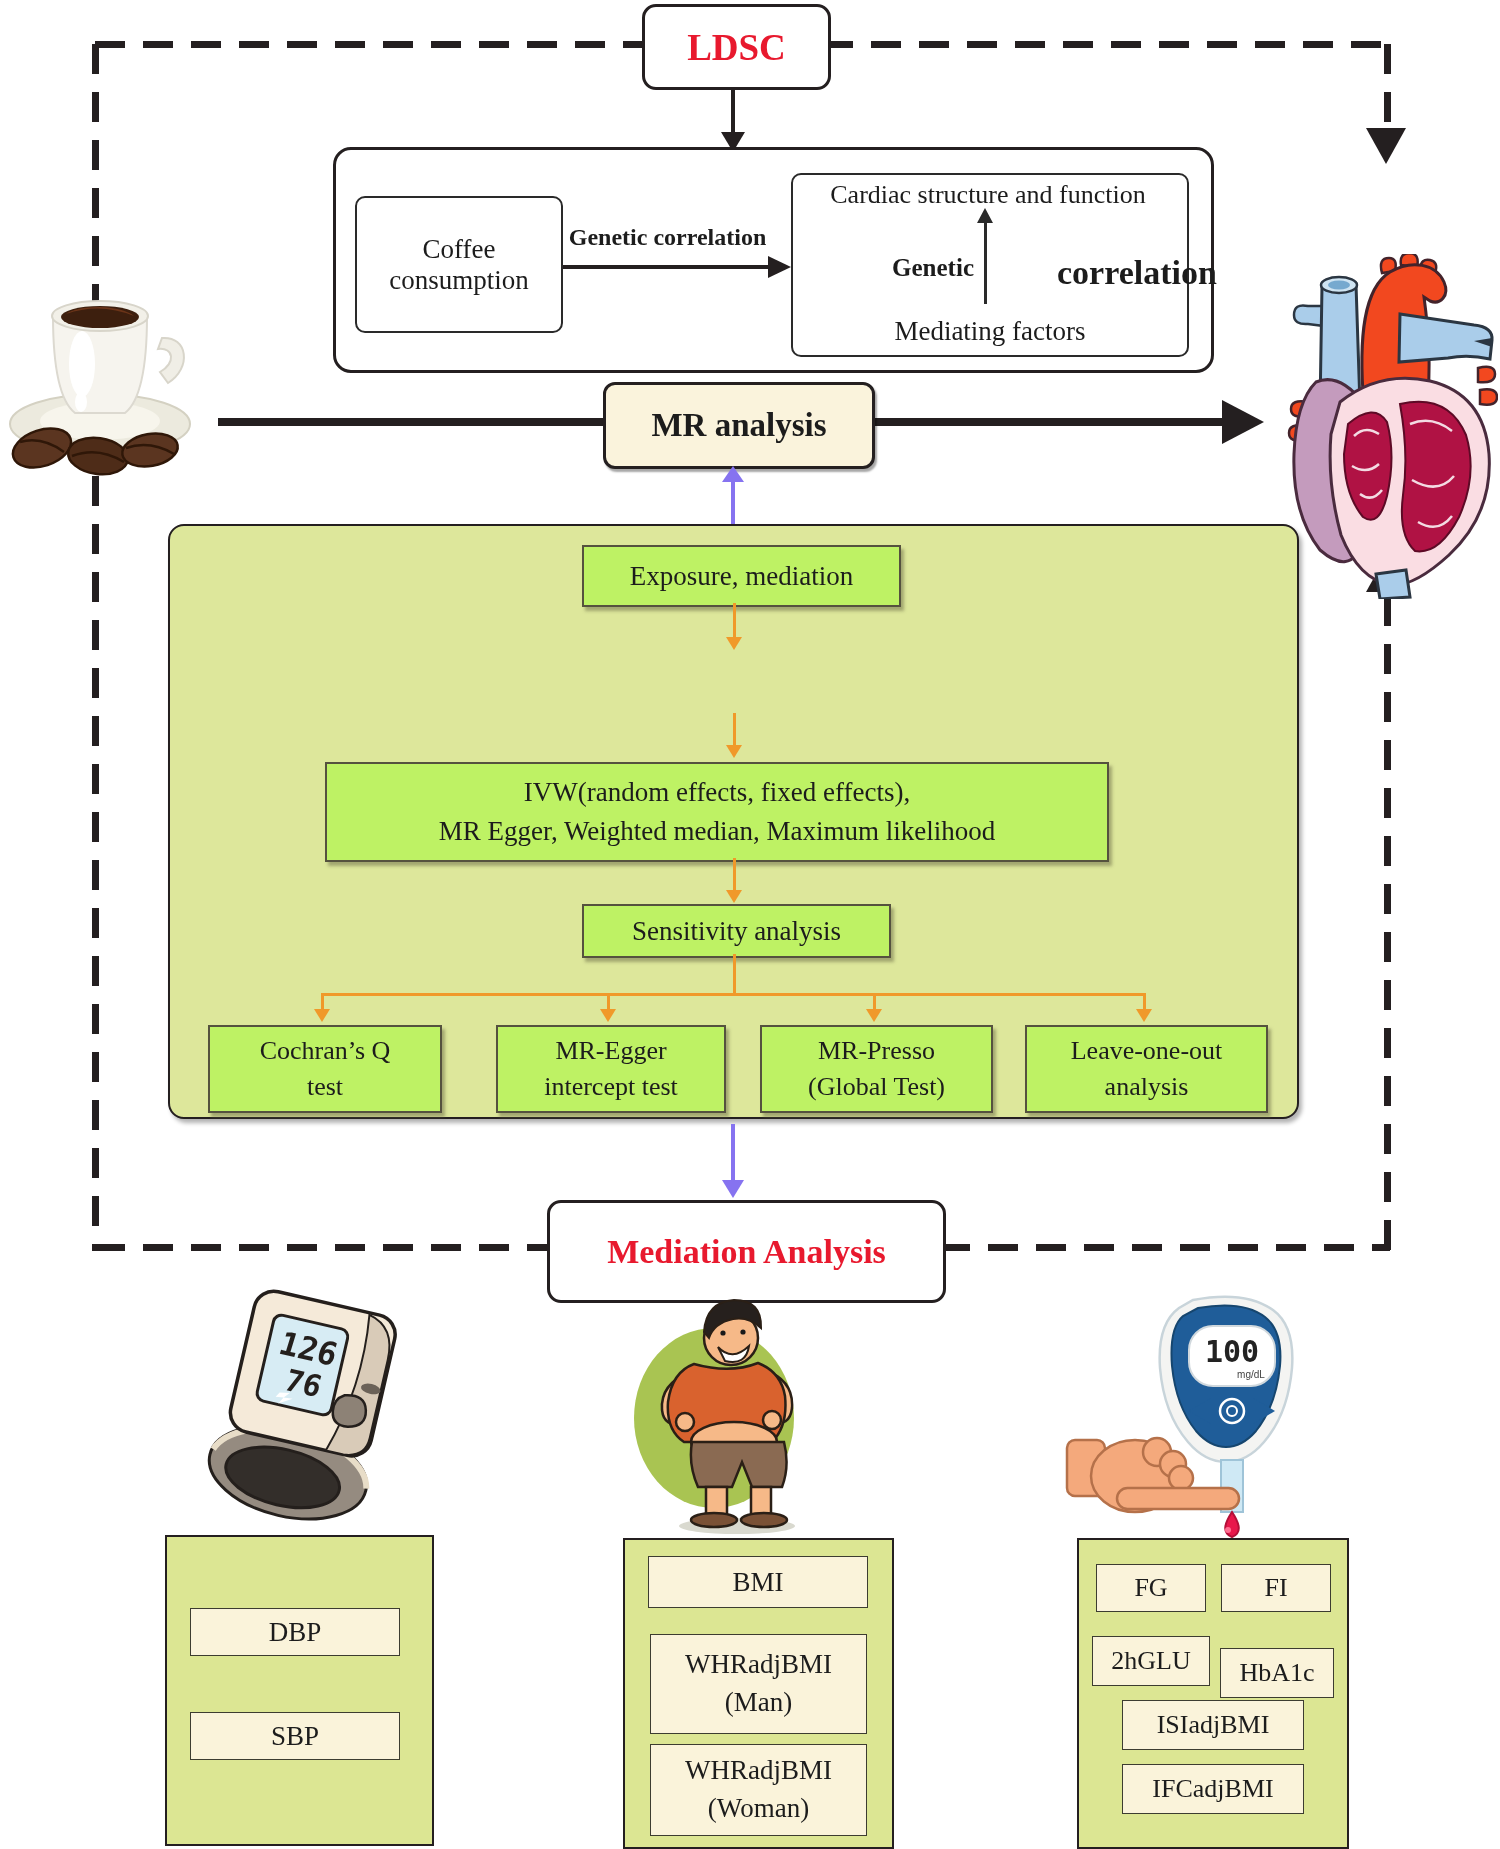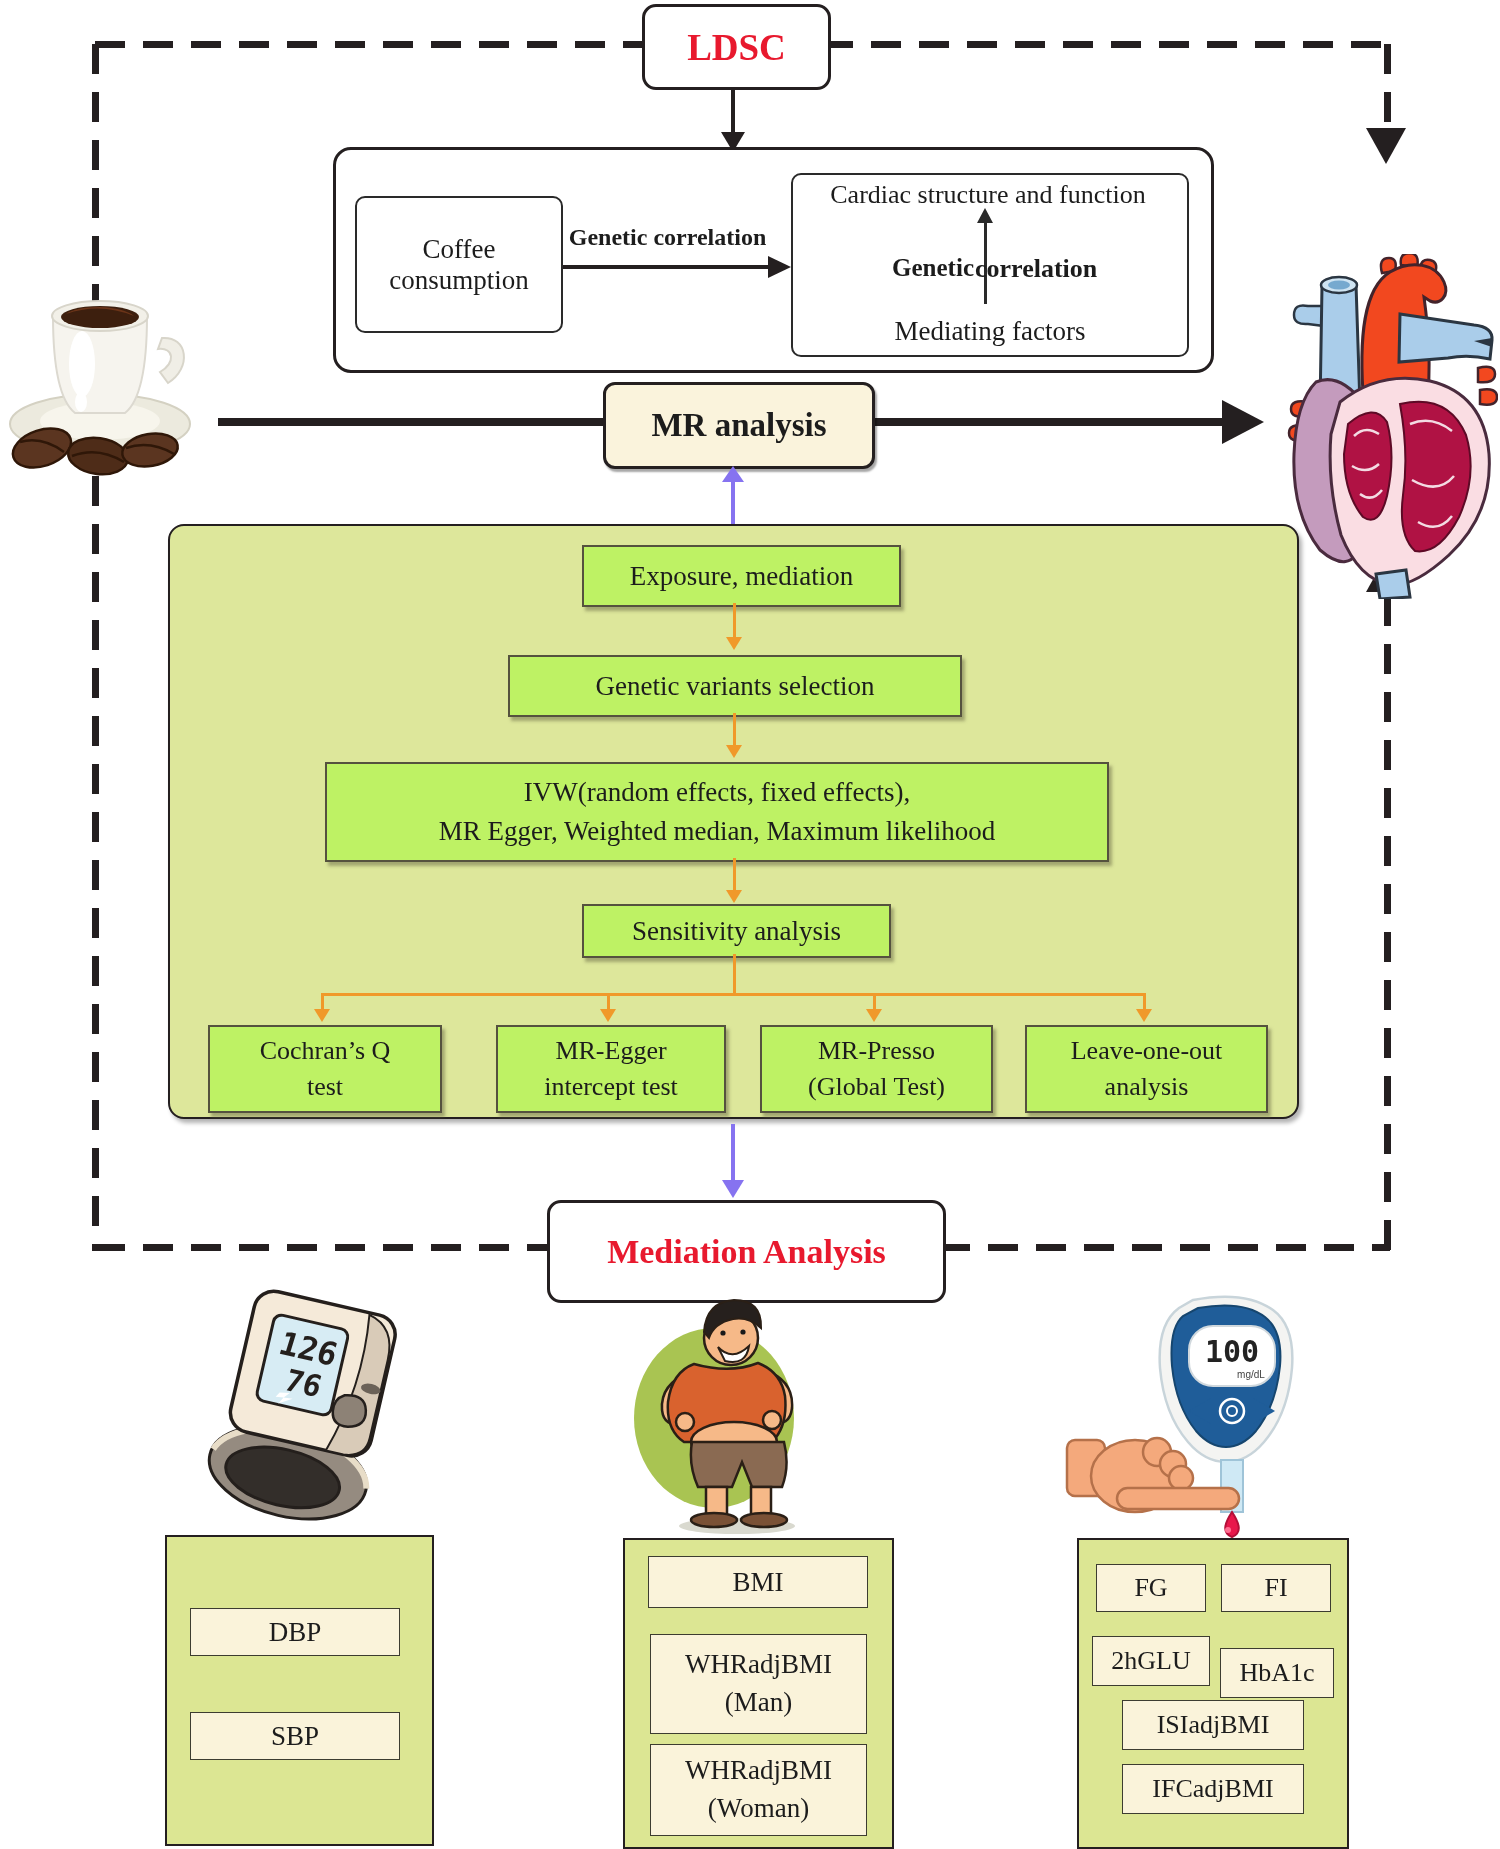--- a/index.html
+++ b/index.html
@@ -72,21 +72,21 @@
 
   <div class="abs bold flex-c" style="left:560px;top:222px;width:215px;height:30px;font-size:24px;">Genetic correlation</div>
   <div class="abs bline-h" style="left:563px;top:265px;width:207px;"></div>
   <div class="abs tri tri-right-b" style="left:768px;top:256px;"></div>
 
   <div class="abs plain-box" style="left:791px;top:173px;width:394px;height:180px;"></div>
   <div class="abs fs26 flex-c" style="left:796px;top:179px;width:384px;height:32px;">Cardiac structure and function</div>
   <div class="abs tri tri-up-s" style="left:977px;top:208px;"></div>
   <div class="abs" style="left:984px;top:222px;width:2.5px;height:82px;background:#2a2a2a;"></div>
   <div class="abs bold" style="left:852px;top:254px;width:122px;font-size:25px;text-align:right;">Genetic</div>
-  <div class="abs bold" style="left:975px;top:254px;width:170px;font-size:26px;text-align:left;">correlation</div>
+  <div class="abs bold" style="left:1057px;top:254px;width:170px;font-size:34px;text-align:left;">correlation</div>
   <div class="abs fs27 flex-c" style="left:830px;top:314px;width:320px;height:34px;">Mediating factors</div>
 
   <svg class="abs" style="left:2px;top:252px;" width="196" height="225" viewBox="0 0 196 225">
     <ellipse cx="98" cy="172" rx="90" ry="30" fill="#eceade" stroke="#d4d1c2" stroke-width="2"></ellipse>
     <ellipse cx="98" cy="169" rx="60" ry="19" fill="#f7f5ec"></ellipse>
     <path d="M160,86 C186,84 190,116 166,131 L158,120 C174,111 172,95 156,97 Z" fill="#f0eee6" stroke="#d8d5ca" stroke-width="2"></path>
     <path d="M51,64 C51,122 59,150 73,161 L123,161 C137,150 145,122 145,64 Z" fill="#f6f4ee" stroke="#dcd9d0" stroke-width="2"></path>
     <ellipse cx="80" cy="112" rx="13" ry="33" fill="#ffffff"></ellipse>
     <ellipse cx="79" cy="150" rx="6" ry="10" fill="#ffffff"></ellipse>
     <ellipse cx="98" cy="64" rx="48" ry="15" fill="#f2f0e8" stroke="#d8d5ca" stroke-width="2"></ellipse>
@@ -142,23 +142,20 @@
   <div class="abs pline-v" style="left:731px;top:480px;height:44px;"></div>
 
   <div class="abs green-big" style="left:168px;top:524px;width:1127px;height:591px;"></div>
 
   <div class="abs cream flex-c fs27" style="left:582px;top:545px;width:315px;height:58px;">
     <span>Exposure, mediation</span>
   </div>
   <div class="abs oline-v" style="left:733px;top:603px;height:34px;"></div>
   <div class="abs tri tri-down-o" style="left:726px;top:637px;"></div>
 
-  <div class="abs cream flex-c fs27" style="left:508px;top:655px;width:450px;height:58px;">
-    <span>Genetic variants selection</span>
-  </div>
   <div class="abs oline-v" style="left:733px;top:713px;height:32px;"></div>
   <div class="abs tri tri-down-o" style="left:726px;top:745px;"></div>
 
   <div class="abs cream flex-c fs27" style="left:325px;top:762px;width:780px;height:96px;flex-direction:column;line-height:1.45;">
     <span>IVW(random effects, fixed effects),</span>
     <span>MR Egger, Weighted median, Maximum likelihood</span>
   </div>
   <div class="abs oline-v" style="left:733px;top:858px;height:32px;"></div>
   <div class="abs tri tri-down-o" style="left:726px;top:890px;"></div>
 

